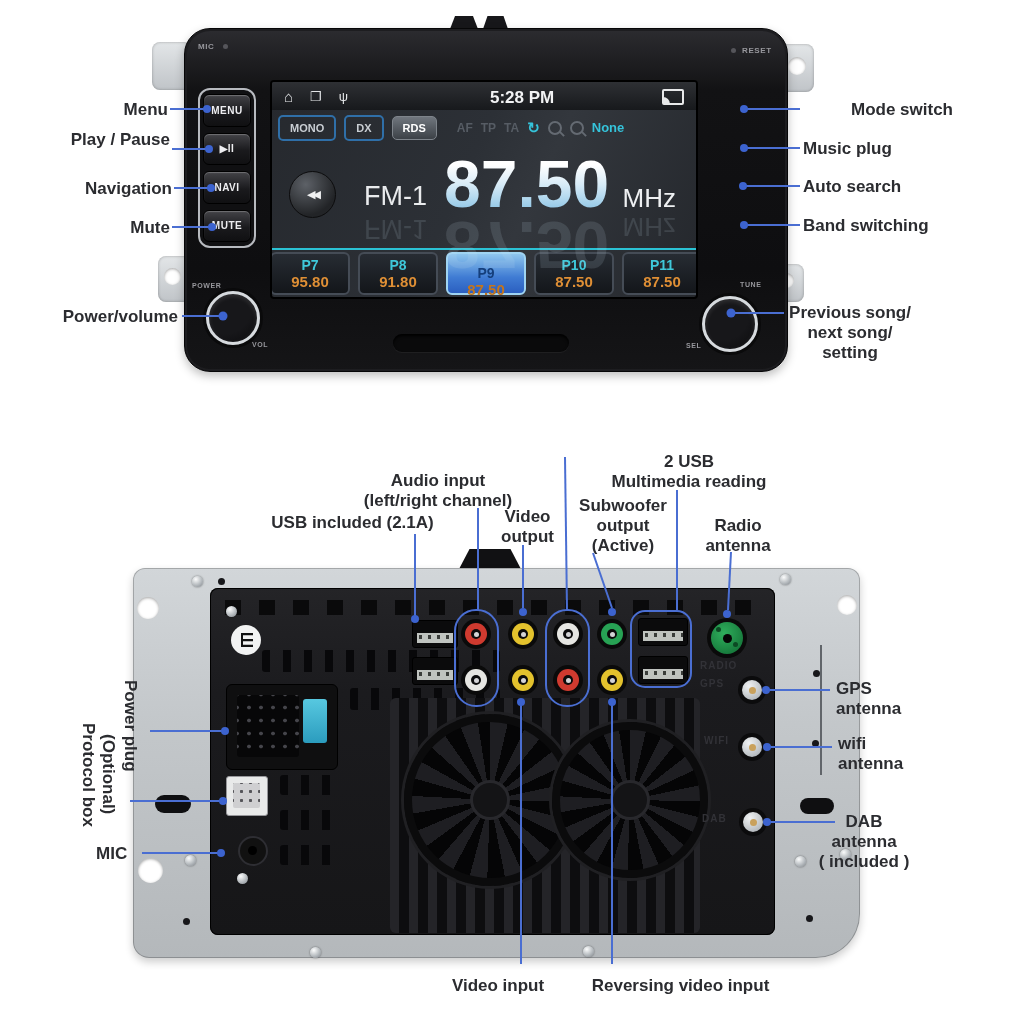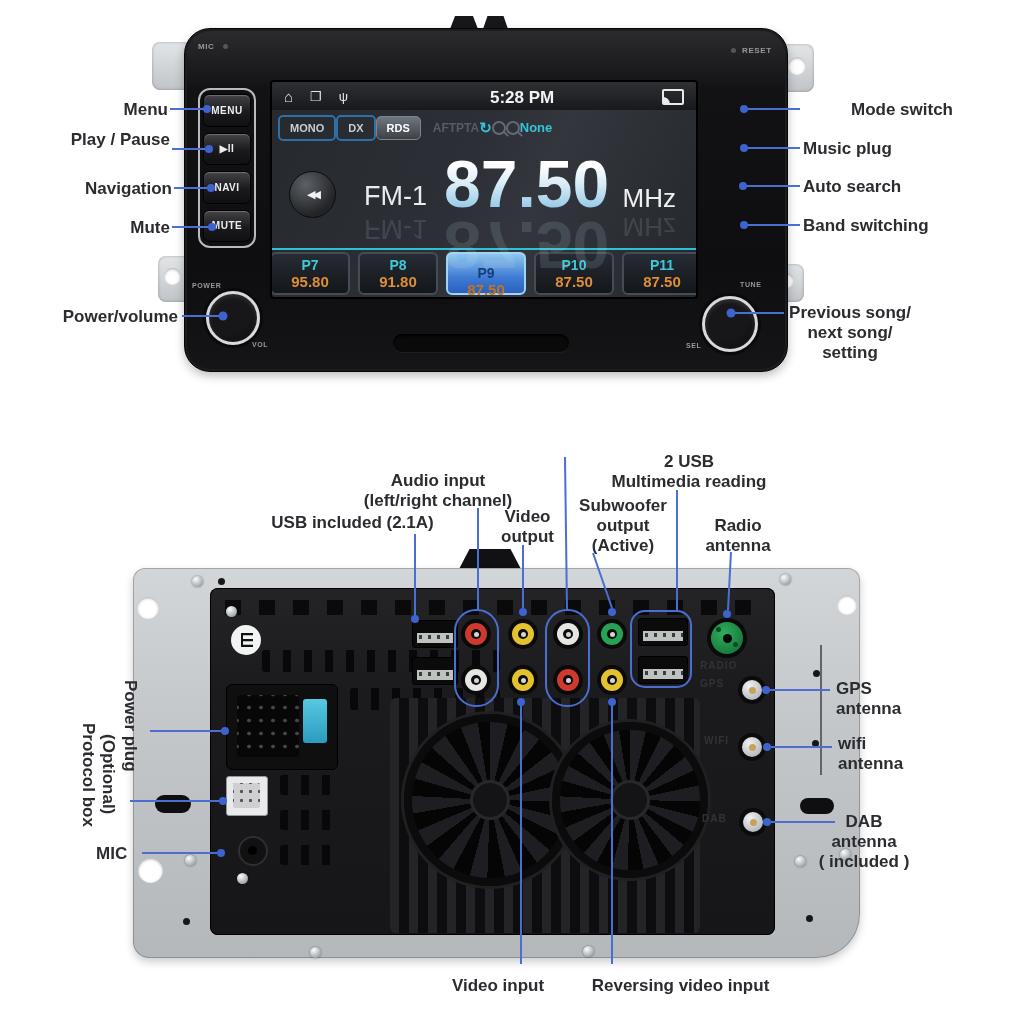--- a/index.html
+++ b/index.html
@@ -45,21 +45,21 @@
   .cast{position:absolute;right:12px;top:7px;width:18px;height:12px;border:2px solid #e8e9ea;border-radius:2px;}
   .cast::after{content:"";position:absolute;left:-1px;bottom:-1px;width:7px;height:7px;
                background:#e8e9ea;border-radius:0 100% 0 0;}
   .ruler{height:33px;flex:0 0 auto;position:relative;background-color:#151c27;
          background-image:repeating-linear-gradient(90deg,rgba(255,255,255,.8) 0 2px,transparent 2px 10px),
                           repeating-linear-gradient(90deg,rgba(255,255,255,.95) 0 2px,transparent 2px 50px);
          background-size:100% 11px,100% 21px;background-repeat:no-repeat;background-position:6px 8px,6px 4px;}
   .redline{position:absolute;left:11px;top:0;width:2px;height:100%;background:#d1352c;}
   .slider{position:absolute;left:6px;top:4px;width:11px;height:18px;background:#f2f2f2;border-radius:3px;}
   .dialnum{position:absolute;left:5px;bottom:0px;font-size:9px;color:#e8e8ea;}
-  .ctlrow{height:35px;flex:0 0 auto;display:flex;align-items:center;padding:0 6px;gap:0;}
+  .ctlrow{height:35px;flex:0 0 auto;display:flex;align-items:center;padding:0 6px;gap:8px;}
   .chip{height:22px;border:2px solid #2f6fa8;border-radius:5px;color:#c9ced3;font-size:11px;font-weight:600;
         display:flex;align-items:center;justify-content:center;padding:0 10px;}
   .chip.solid{border:1px solid #808archive6;border:1px solid #7e848b;color:#fff;font-weight:700;
         background:linear-gradient(180deg,#70767e,#3c4147);}
   .dim{font-size:12px;font-weight:700;color:#565c64;}
   .loop{font-size:15px;color:#35c3da;font-weight:700;}
   .mag{width:10px;height:10px;border:2px solid #646a72;border-radius:50%;position:relative;flex:0 0 auto;}
   .mag::after{content:"";position:absolute;width:2px;height:6px;background:#646a72;
               transform:rotate(-45deg);right:-3px;bottom:-4px;}
   .none{font-size:13px;font-weight:700;color:#35c3da;}

